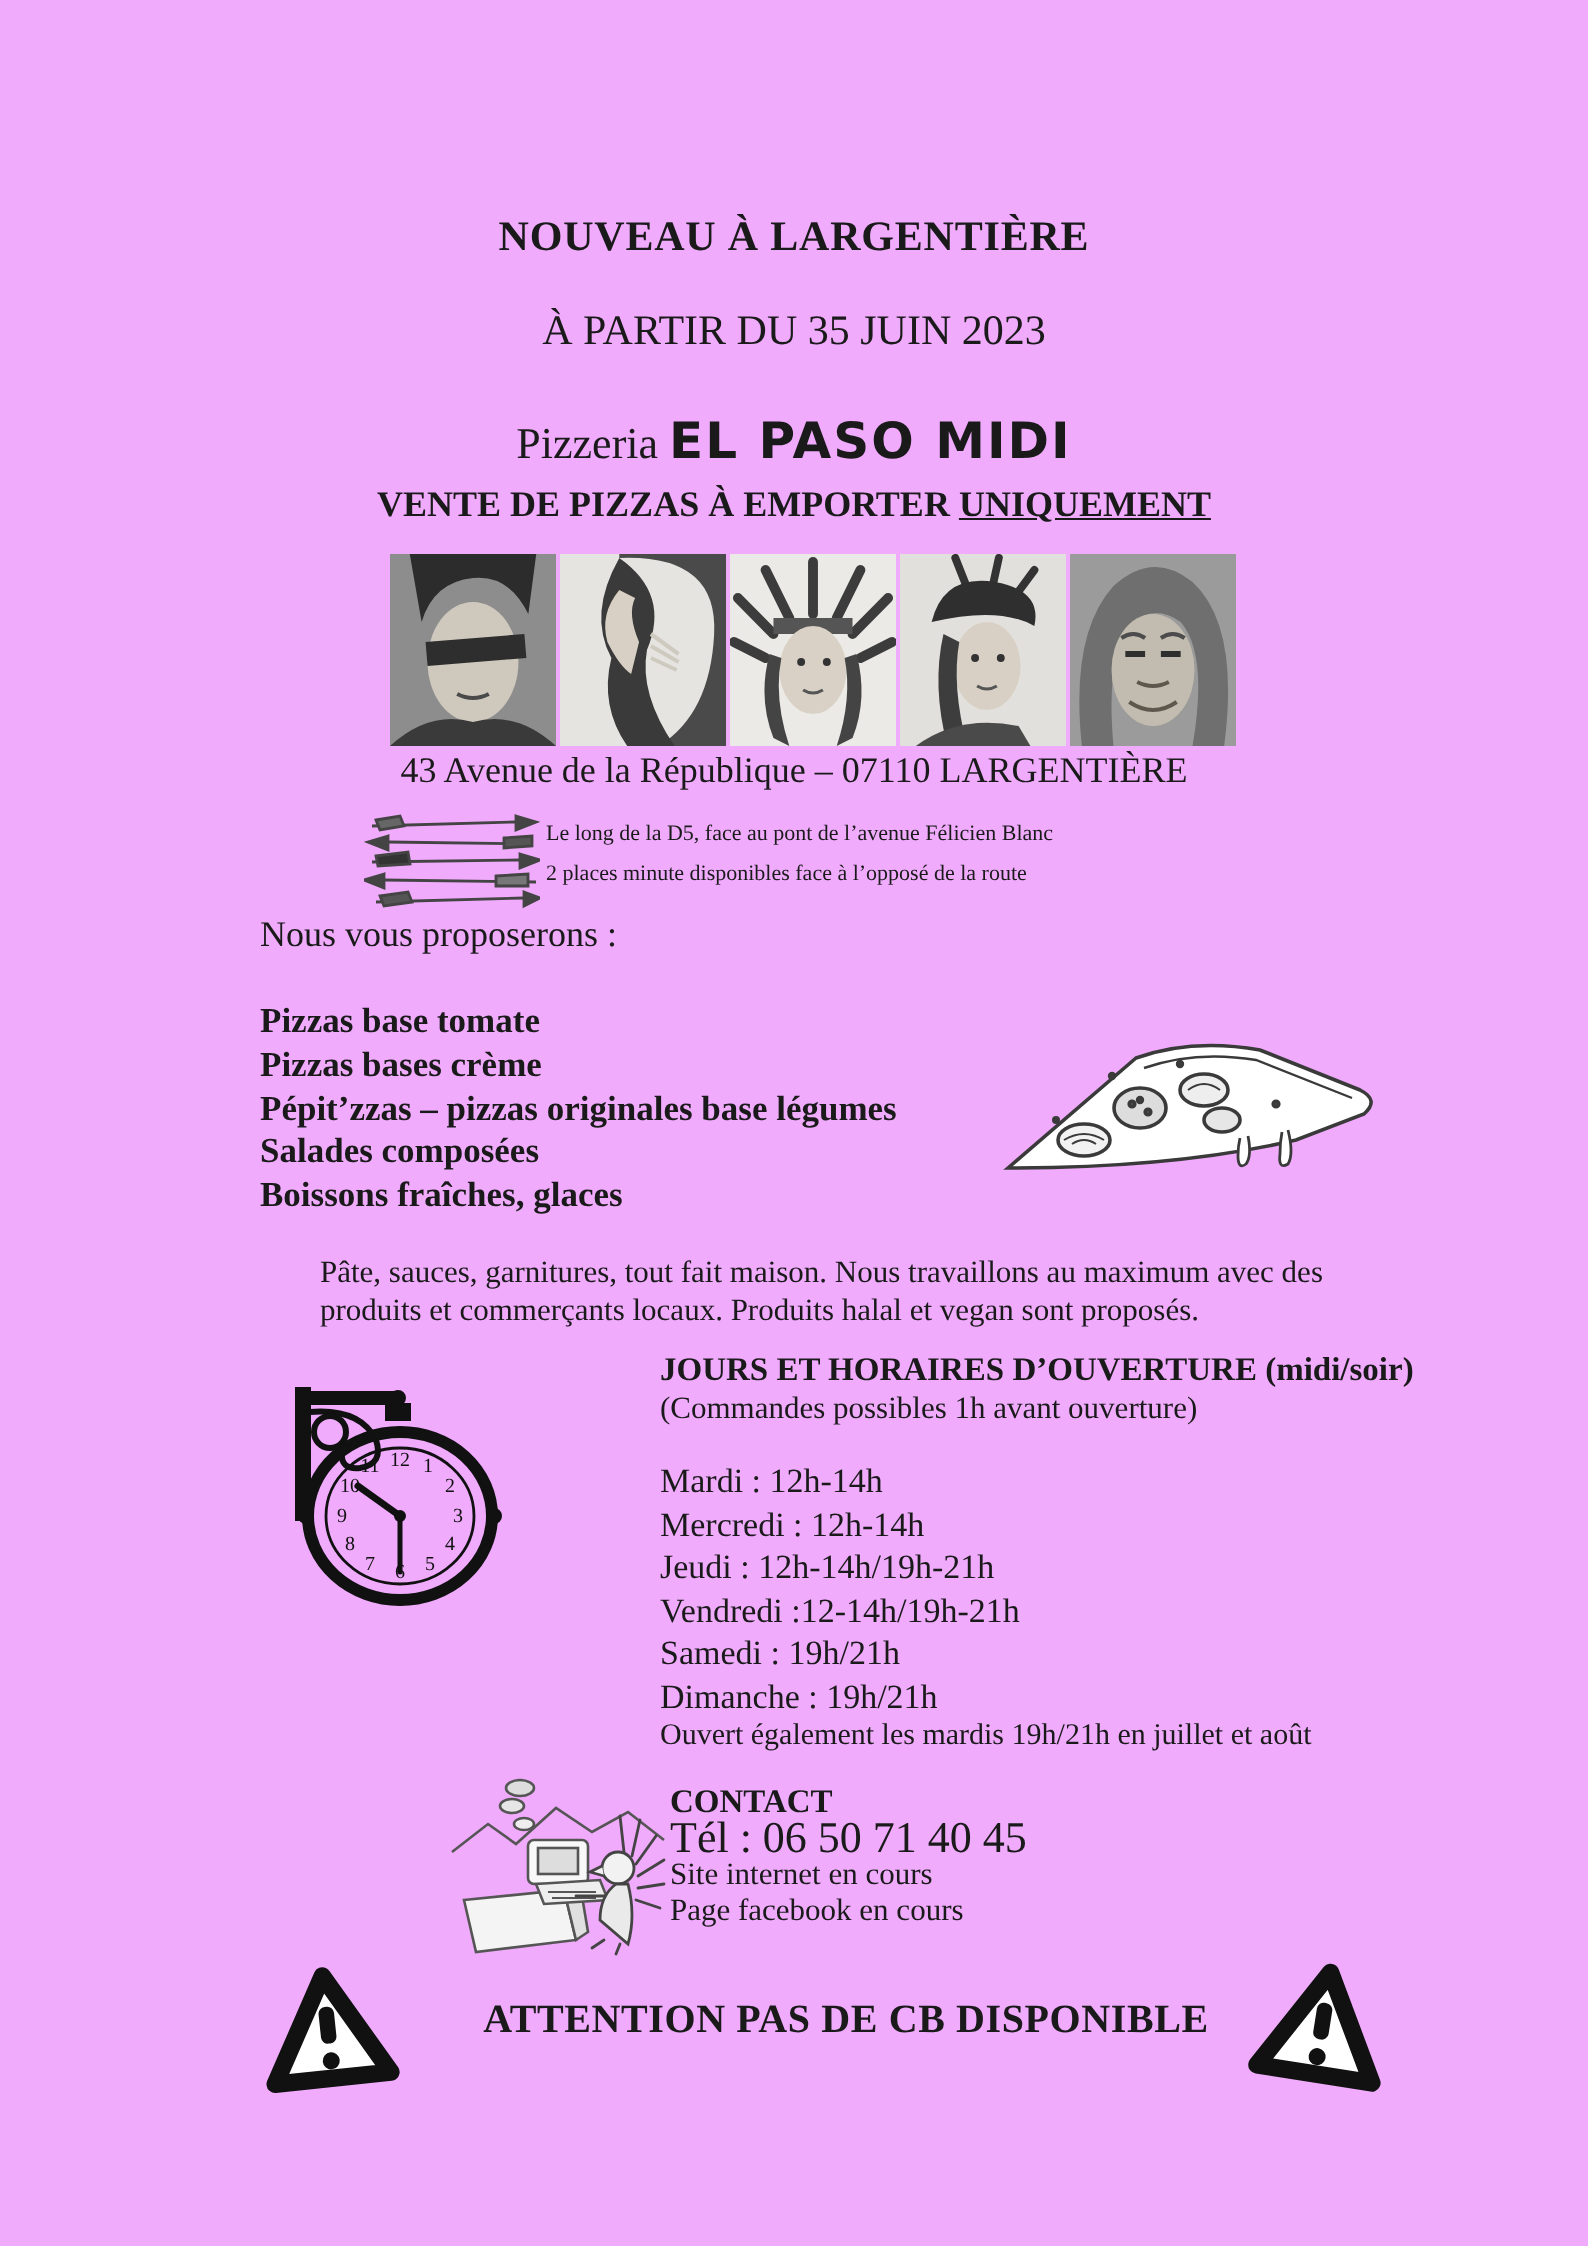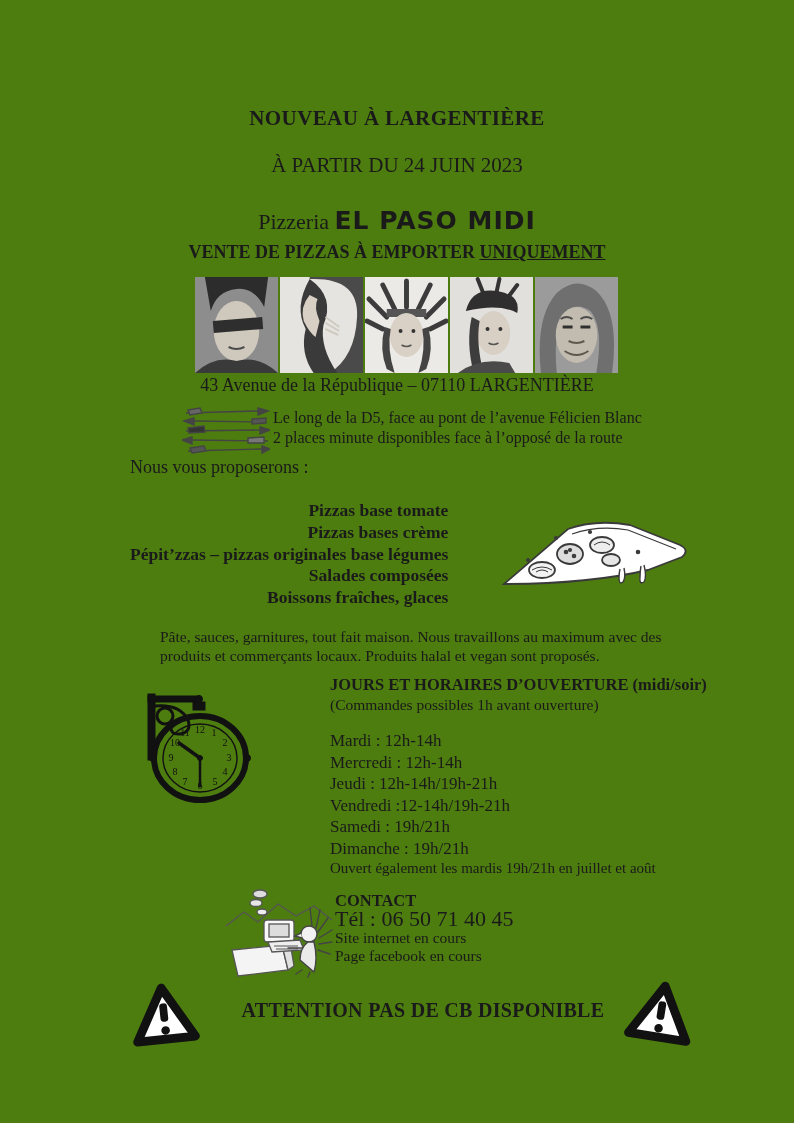--- a/index.html
+++ b/index.html
@@ -1,42 +1,42 @@
 <!DOCTYPE html>
 <html><head>
 <meta charset="utf-8">
 <style>
   * { margin:0; padding:0; box-sizing:border-box; }
   body { background:#888; display:flex; justify-content:center; }
   .page {
-    position:relative; width:794px; height:1123px; background:#4d7c0f;
+    position:relative; width:794px; height:1123px; background:#f0abfc;
     font-family:"Liberation Serif", serif; color:#1a1a1a; overflow:hidden;
   }
   .abs { position:absolute; }
   .center { left:0; width:794px; text-align:center; }
 
   .title1 { top:106px; font-size:21px; font-weight:bold; letter-spacing:.4px; }
   .title2 { top:153px; font-size:21px; }
   .pizzeria-line { top:206px; font-size:22px; }
   .brand { font-family:"DejaVu Sans", sans-serif; font-weight:bold; font-size:25px; letter-spacing:1px; }
   .subtitle { top:242px; font-size:18px; font-weight:bold; }
   .subtitle .ul { text-decoration:underline; }
 
   .strip { left:195px; top:277px; width:423px; height:96px; display:flex; gap:2px; }
   .strip .ph { flex:1; overflow:hidden; }
   .strip svg { display:block; width:100%; height:100%; }
 
   .address { top:375px; font-size:18px; }
 
   .arrows { left:182px; top:406px; width:88px; height:50px; }
-  .locnote { left:273px; top:408px; font-size:16px; line-height:19.8px; white-space:nowrap; }
+  .locnote { left:273px; top:408px; font-size:11px; line-height:19.8px; white-space:nowrap; }
 
   .intro { left:130px; top:457px; font-size:18px; }
 
-  .menu { left:130px; top:500px; font-size:17.5px; font-weight:bold; line-height:21.8px; white-space:nowrap;text-align:right; }
+  .menu { left:130px; top:500px; font-size:17.5px; font-weight:bold; line-height:21.8px; white-space:nowrap; }
   .pizza { left:498px; top:512px; width:196px; height:86px; }
 
   .note { left:160px; top:628px; width:528px; font-size:15.5px; line-height:18.6px; }
 
   .hours-head { left:330px; top:675px; font-size:16.5px; font-weight:bold; white-space:nowrap; }
   .hours-sub { left:330px; top:696px; font-size:15.5px; }
   .clock { left:138px; top:690px; width:116px; height:118px; }
   .schedule { left:330px; top:730px; font-size:17px; line-height:21.6px; white-space:nowrap; }
   .hours-note { left:330px; top:860px; font-size:15px; }
 
@@ -49,21 +49,21 @@
   .warn-left  { left:130px; top:983px; transform:rotate(-6deg); }
   .warn-right { left:627px; top:981px; transform:rotate(9deg); }
   .warn-text { left:0; width:846px; top:999px; text-align:center; font-size:20px; font-weight:bold; letter-spacing:.3px; }
 </style>
 </head>
 <body>
 
 <div class="page">
 
   <div class="abs center title1">NOUVEAU À LARGENTIÈRE</div>
-  <div class="abs center title2">À PARTIR DU 24 JUIN 2023</div>
+  <div class="abs center title2">À PARTIR DU 35 JUIN 2023</div>
 
   <div class="abs center pizzeria-line"><span>Pizzeria </span><span class="brand">EL PASO MIDI</span></div>
 
   <div class="abs center subtitle"><span>VENTE DE PIZZAS À EMPORTER </span><span class="ul">UNIQUEMENT</span></div>
 
   <div class="abs strip">
     <div class="ph">
       <svg viewBox="0 0 84 96" preserveAspectRatio="none">
         <rect width="84" height="96" fill="#8d8d8d"></rect>
         <path d="M10 0 H74 L70 30 Q60 10 42 12 Q22 14 16 34 Z" fill="#2c2c2c"></path>

